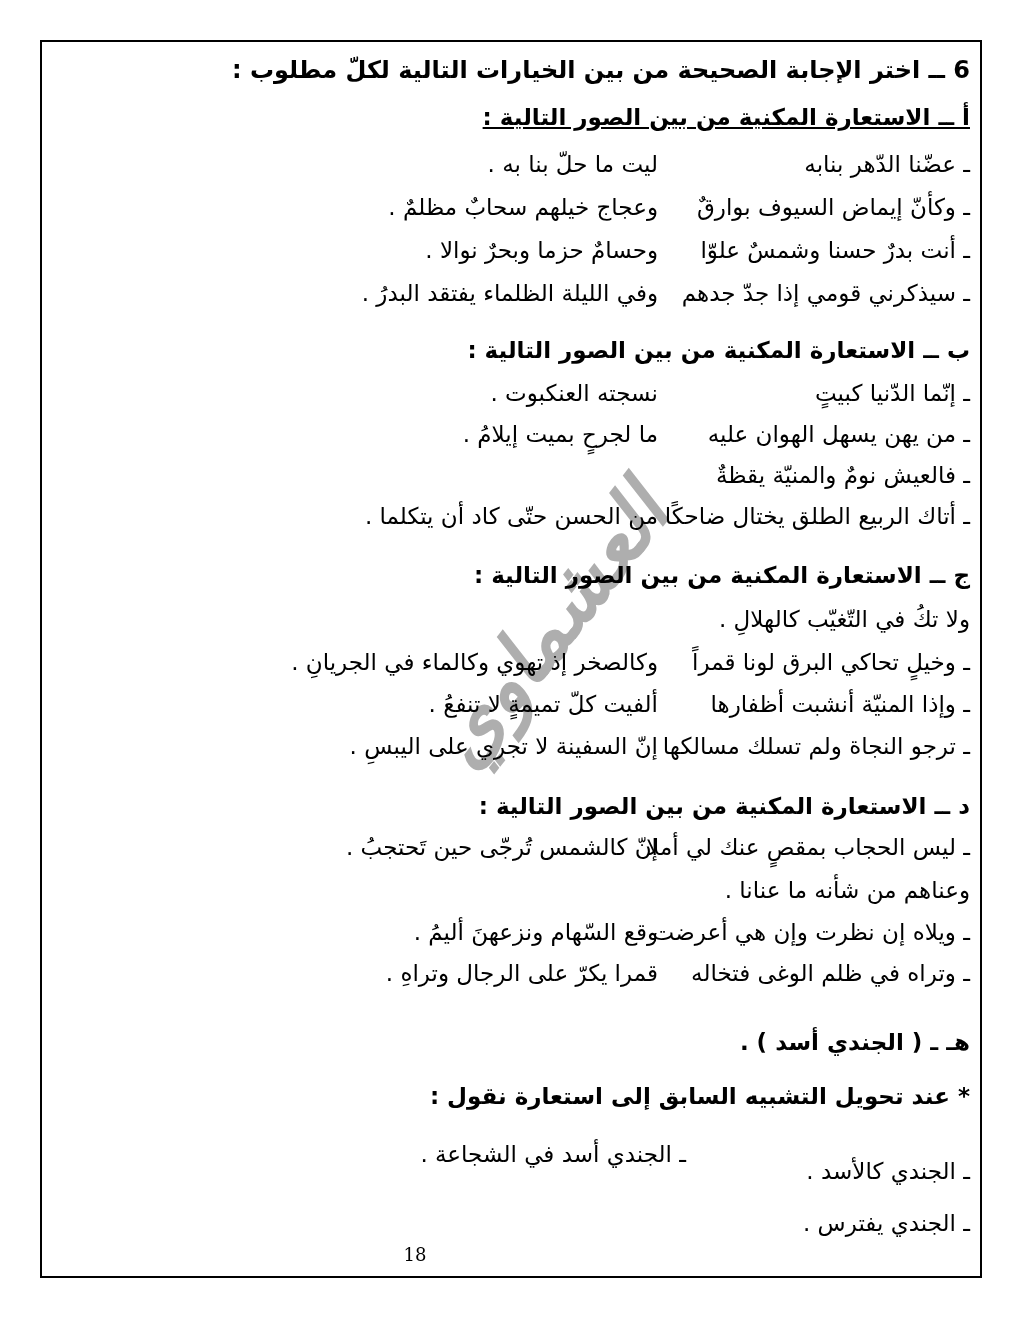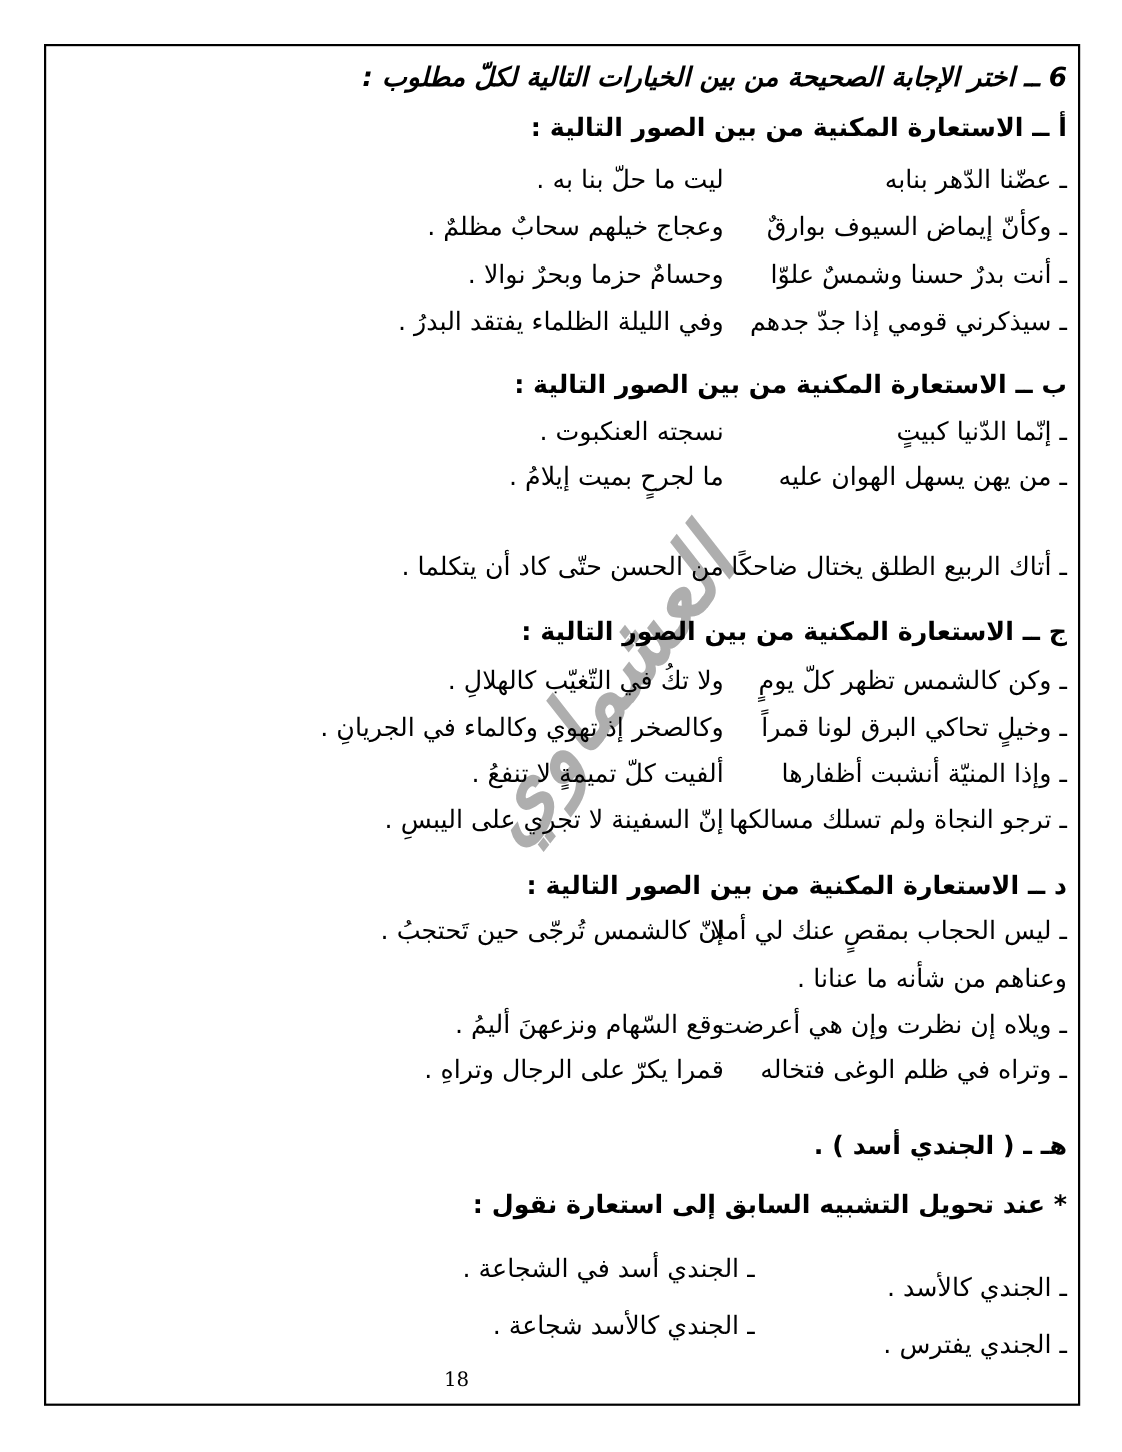--- a/index.html
+++ b/index.html
@@ -41,23 +41,23 @@
     font-size:18px; z-index:2;
   }
 </style>
 </head>
 <body>
 
 <div class="watermark">العشماوي</div>
 
 <div class="frame"></div>
 
-<div class="tx bold title" style="top:54px;font-style:italic;">6 ــ اختر الإجابة الصحيحة من بين الخيارات التالية لكلّ مطلوب :</div>
+<div class="tx bold title" style="top:54px;">6 ــ اختر الإجابة الصحيحة من بين الخيارات التالية لكلّ مطلوب :</div>
 
-<div class="tx bold" style="top:101px;">أ ــ الاستعارة المكنية من بين الصور التالية :</div>
+<div class="tx bold" style="top:101px;text-decoration:underline;">أ ــ الاستعارة المكنية من بين الصور التالية :</div>
 <div class="tx vrow" style="top:148px;">
   <span class="c1">ـ عضّنا الدّهر بنابه</span>
   <span class="c2">ليت ما حلّ بنا به .</span>
 </div>
 <div class="tx vrow" style="top:191px;">
   <span class="c1">ـ وكأنّ إيماض السيوف بوارقٌ</span>
   <span class="c2">وعجاج خيلهم سحابٌ مظلمٌ .</span>
 </div>
 <div class="tx vrow" style="top:234px;">
   <span class="c1">ـ أنت بدرٌ حسنا وشمسٌ علوّا</span>
@@ -71,29 +71,29 @@
 <div class="tx bold" style="top:334px;">ب ــ الاستعارة المكنية من بين الصور التالية :</div>
 <div class="tx vrow" style="top:377px;">
   <span class="c1">ـ إنّما الدّنيا كبيتٍ</span>
   <span class="c2">نسجته العنكبوت .</span>
 </div>
 <div class="tx vrow" style="top:418px;">
   <span class="c1">ـ من يهن يسهل الهوان عليه</span>
   <span class="c2">ما لجرحٍ بميت إيلامُ .</span>
 </div>
 <div class="tx vrow" style="top:459px;">
+  <span class="c1">ـ فالعيش نومٌ والمنيّة يقظةٌ</span>
 </div>
 <div class="tx vrow" style="top:500px;">
   <span class="c1">ـ أتاك الربيع الطلق يختال ضاحكًا</span>
   <span class="c2">من الحسن حتّى كاد أن يتكلما .</span>
 </div>
 
 <div class="tx bold" style="top:559px;">ج ــ الاستعارة المكنية من بين الصور التالية :</div>
 <div class="tx vrow" style="top:603px;">
-  <span class="c1">ـ وكن كالشمس تظهر كلّ يومٍ</span>
   <span class="c2">ولا تكُ في التّغيّب كالهلالِ .</span>
 </div>
 <div class="tx vrow" style="top:646px;">
   <span class="c1">ـ وخيلٍ تحاكي البرق لونا قمراً</span>
   <span class="c2">وكالصخر إذ تهوي وكالماء في الجريانِ .</span>
 </div>
 <div class="tx vrow" style="top:688px;">
   <span class="c1">ـ وإذا المنيّة أنشبت أظفارها</span>
   <span class="c2">ألفيت كلّ تميمةٍ لا تنفعُ .</span>
 </div>
@@ -120,16 +120,15 @@
 </div>
 
 <div class="tx bold" style="top:1026px;">هـ ـ ( الجندي أسد ) .</div>
 <div class="tx bold" style="top:1080px;">* عند تحويل التشبيه السابق إلى استعارة نقول :</div>
 <div class="tx vrow erow" style="top:1138px;">
   <span class="c1">ـ الجندي كالأسد .</span>
   <span class="c2">ـ الجندي أسد في الشجاعة .</span>
 </div>
 <div class="tx vrow erow" style="top:1190px;">
   <span class="c1">ـ الجندي يفترس .</span>
-  <span class="c2">ـ الجندي كالأسد شجاعة .</span>
 </div>
 
 <div class="footer">18</div>
 
 </body></html>

